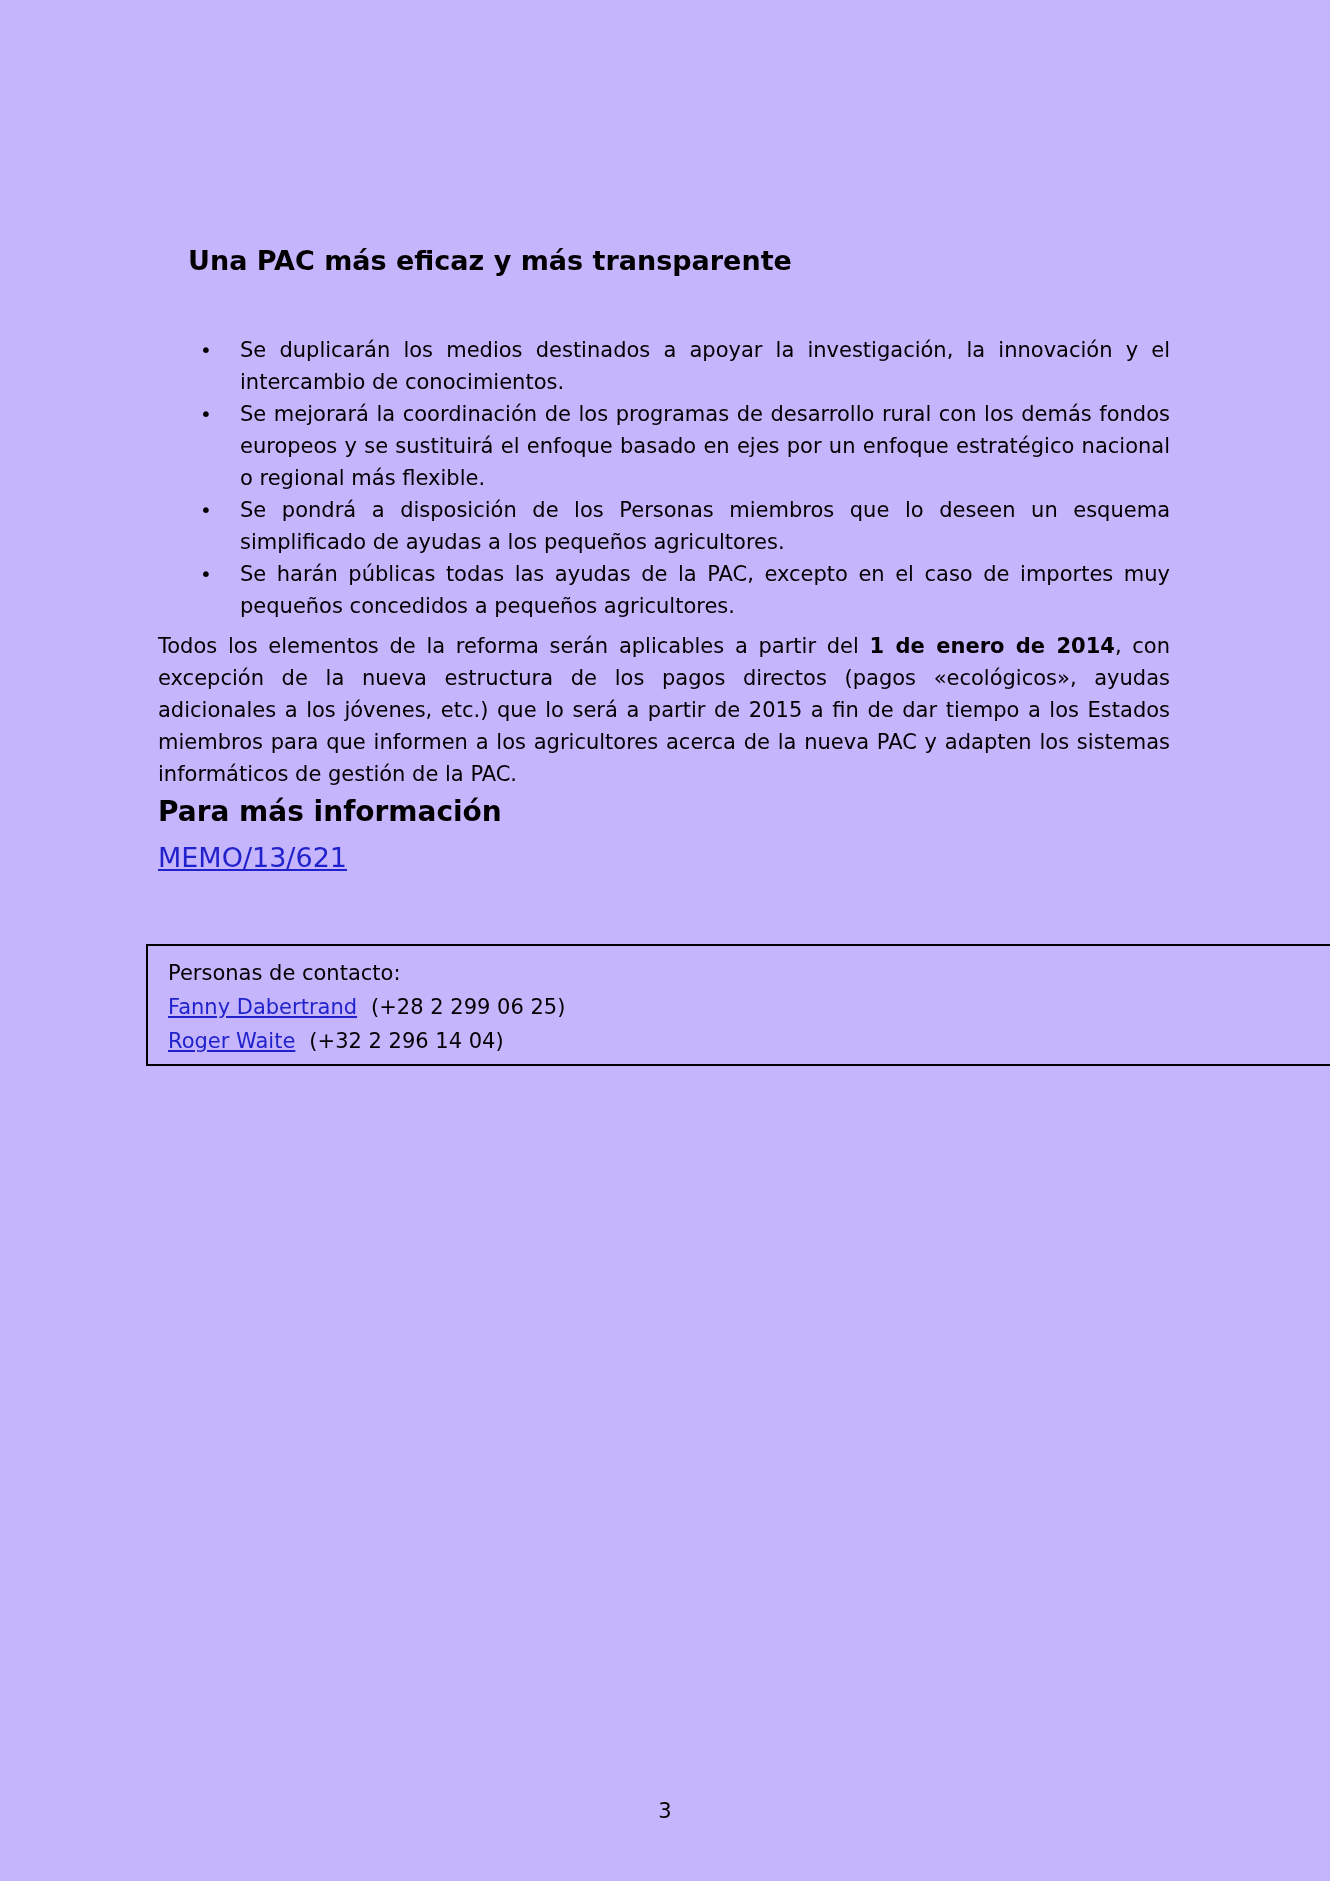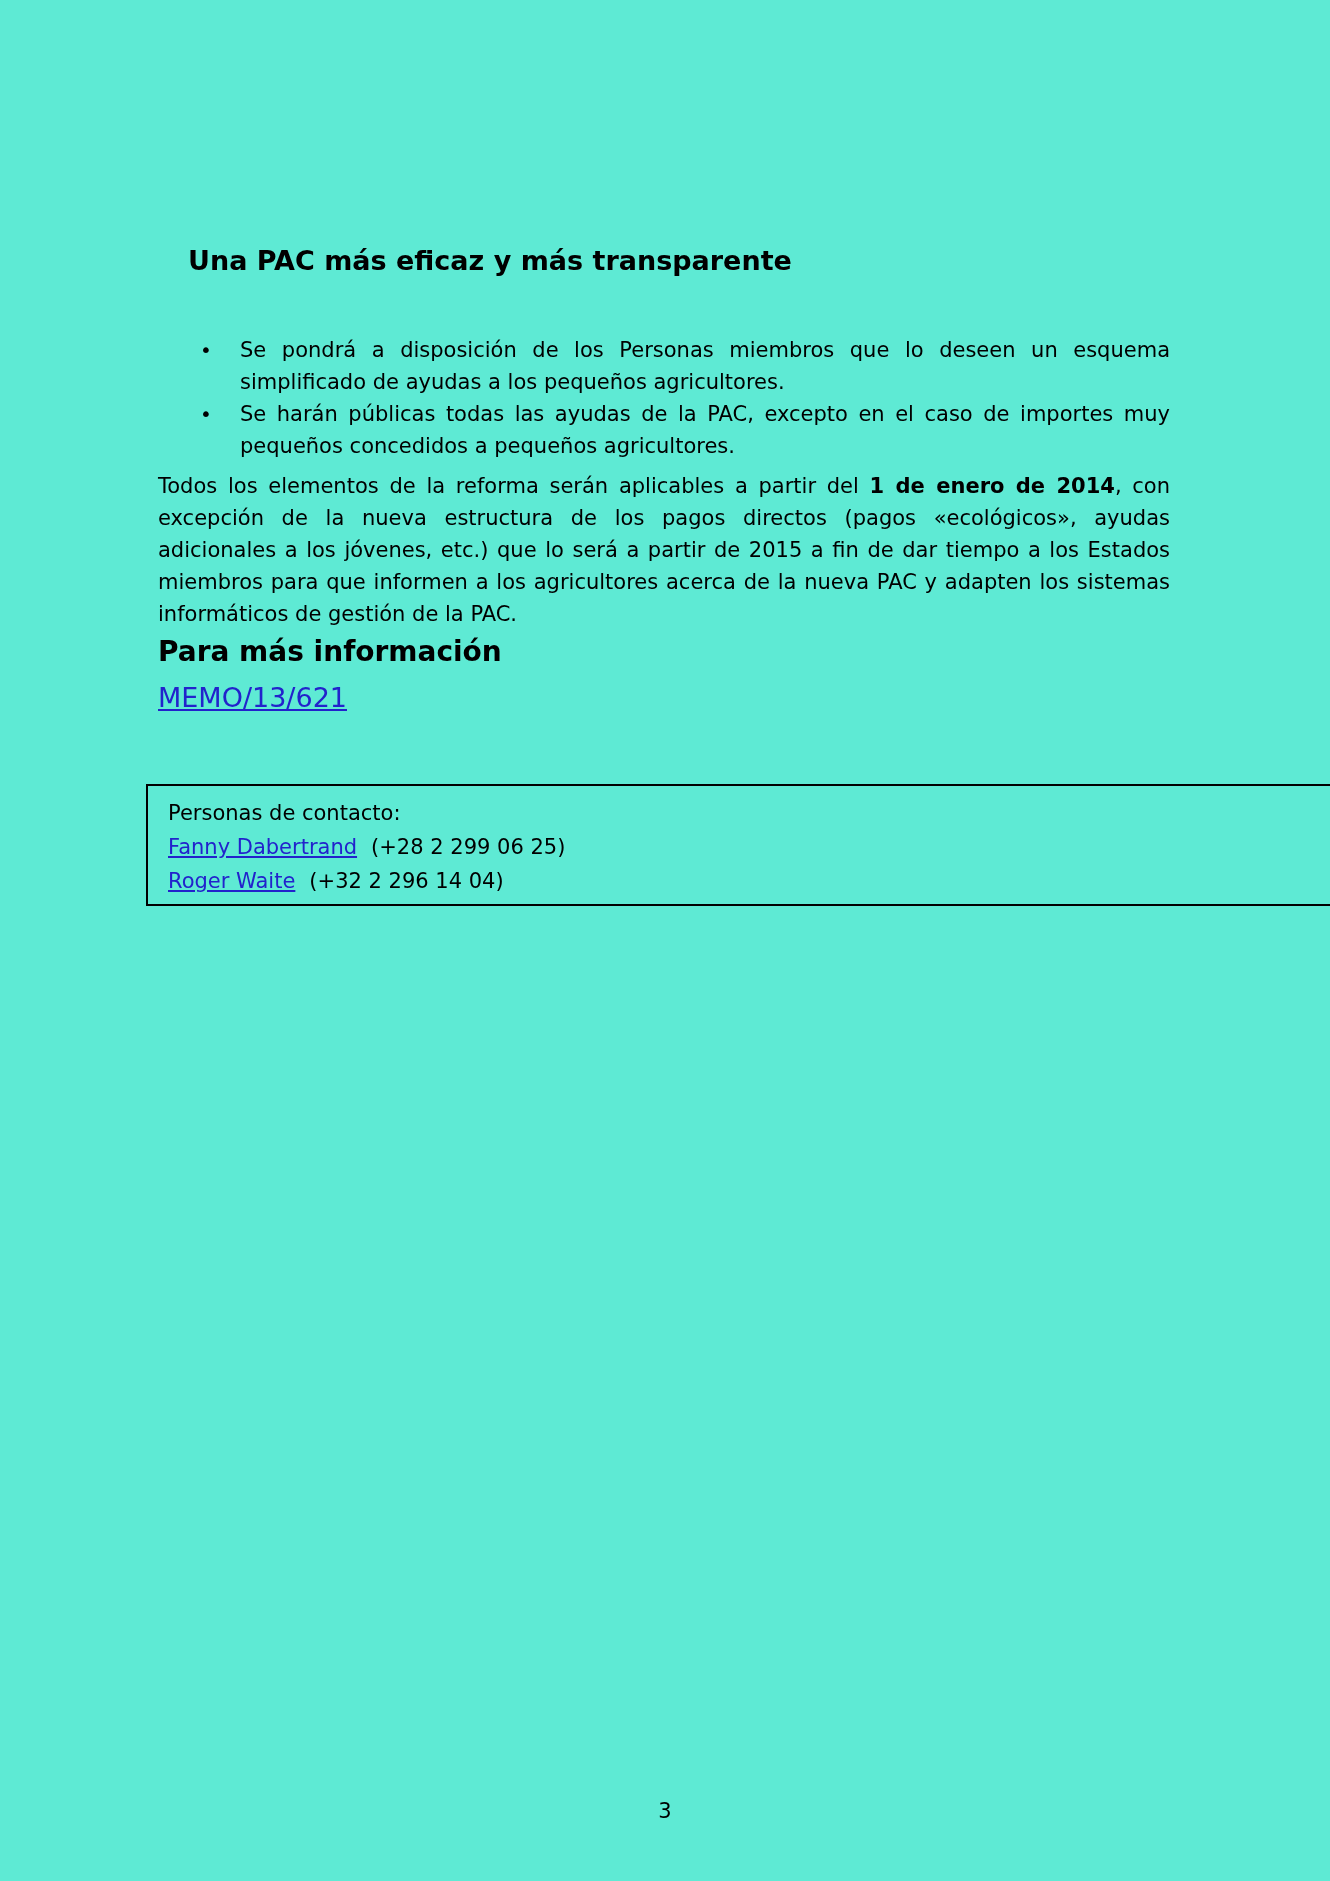--- a/index.html
+++ b/index.html
@@ -1,21 +1,21 @@
 <!DOCTYPE html>
 <html><head>
 <meta charset="utf-8">
 <style>
   * { box-sizing: border-box; }
   html, body { margin: 0; padding: 0; background: #ffffff; }
   .page {
     position: relative;
     width: 1330px;
     height: 1881px;
-    background: #5eead4;
+    background: #c4b5fd;
     font-family: "DejaVu Sans", sans-serif;
     color: #000000;
     overflow: hidden;
   }
   .content {
     position: absolute;
     left: 158px;
     top: 0;
     width: 1012px;
   }
@@ -93,20 +93,26 @@
 <body>
 
 <div class="page">
   <div class="content">
 
     <h1 class="sec-heading">Una PAC más eficaz y más transparente</h1>
 
 
     <ul class="bullets">
       <li>
+        <span>Se duplicarán los medios destinados a apoyar la investigación, la innovación y el intercambio de conocimientos.</span>
+      </li>
+      <li>
+        <span>Se mejorará la coordinación de los programas de desarrollo rural con los demás fondos europeos y se sustituirá el enfoque basado en ejes por un enfoque estratégico nacional o regional más flexible.</span>
+      </li>
+      <li>
         <span>Se pondrá a disposición de los Personas miembros que lo deseen un esquema simplificado de ayudas a los </span><a class="ul-black">pequeños agricultores</a><span>.</span>
       </li>
       <li>
         <span>Se harán públicas todas las ayudas de la PAC, excepto en el caso de importes muy pequeños concedidos a pequeños agricultores.</span>
       </li>
     </ul>
 
     <p class="body-text closing">
       <span>Todos los elementos de la reforma serán aplicables a partir del </span><b>1 de enero de 2014</b><span>, con excepción de la nueva estructura de los pagos directos (pagos «ecológicos», ayudas adicionales a los jóvenes, etc.) que lo será a partir de 2015 a fin de dar tiempo a los Estados miembros para que informen a los agricultores acerca de la nueva PAC y adapten los sistemas informáticos de gestión de la PAC.</span>
     </p>

